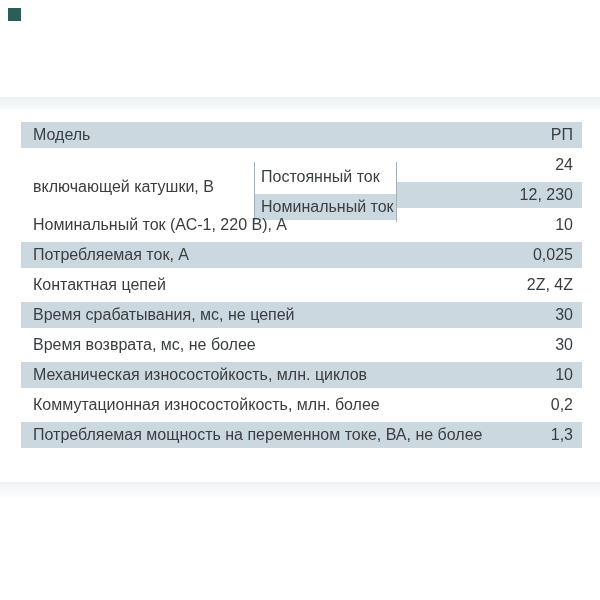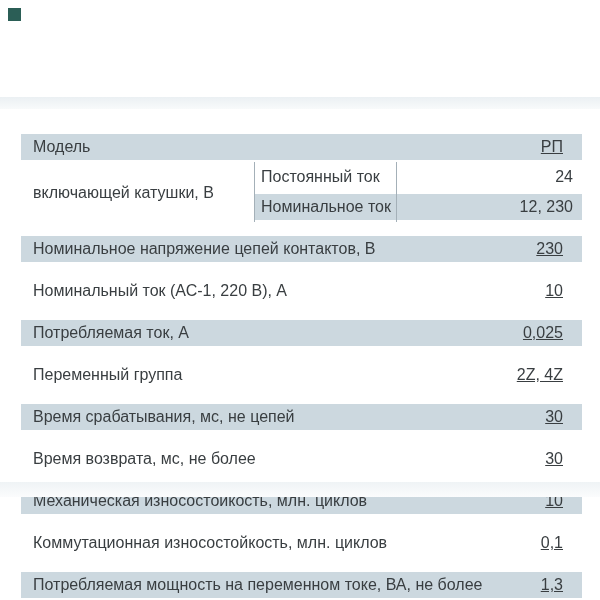--- a/index.html
+++ b/index.html
@@ -40,37 +40,35 @@
     position: absolute;
     left: 21px;
     top: 120px;
     width: 561px;
   }
   .row {
     display: flex;
     align-items: center;
     height: 30px;
     box-sizing: border-box;
-    margin-top: 12px;
   }
   .row.shaded {
     background: #ccd8df;
     border-top: 2px solid #ffffff;
     border-bottom: 2px solid #ffffff;
   }
   .row .label {
     flex: 1;
     padding-left: 12px;
     white-space: nowrap;
   }
   .row .value {
-    padding-right: 19px;
+    padding-right: 9px;
     text-align: right;
     white-space: nowrap;
-    text-decoration: underline;
   }
   
   .row-group {
     display: grid;
     grid-template-columns: 233px 143px 1fr;
     height: 60px;
   }
   .group-label {
     display: flex;
     flex-direction: column;
@@ -80,20 +78,21 @@
     white-space: nowrap;
   }
   .group-col {
     display: flex;
     flex-direction: column;
     box-sizing: border-box;
   }
   .group-mid {
     border-left: 1px solid #a4b0b8;
     border-right: 1px solid #a4b0b8;
+    margin-top: 12px;
   }
   .sub {
     height: 30px;
     box-sizing: border-box;
     display: flex;
     align-items: center;
     padding-left: 6px;
     white-space: nowrap;
   }
   .sub.shadedsub {
@@ -122,59 +121,55 @@
       <div class="label">Модель</div>
       <div class="value">РП</div>
     </div>
 
     <div class="row-group">
       <div class="group-label">
         <div>включающей катушки, В</div>
       </div>
       <div class="group-col group-mid">
         <div class="sub">Постоянный ток</div>
-        <div class="sub shadedsub">Номинальное ток</div>
+        <div class="sub shadedsub">Номинальный ток</div>
       </div>
       <div class="group-col group-val">
         <div class="sub">24</div>
         <div class="sub shadedsub">12, 230</div>
       </div>
     </div>
 
-    <div class="row shaded">
-      <div class="label">Номинальное напряжение цепей контактов, В</div>
-      <div class="value">230</div>
-    </div>
     <div class="row">
       <div class="label">Номинальный ток (АС-1, 220 В), А</div>
       <div class="value">10</div>
     </div>
     <div class="row shaded">
       <div class="label">Потребляемая ток, А</div>
       <div class="value">0,025</div>
     </div>
     <div class="row">
-      <div class="label">Переменный группа</div>
+      <div class="label">Контактная цепей</div>
       <div class="value">2Z, 4Z</div>
     </div>
     <div class="row shaded">
       <div class="label">Время срабатывания, мс, не цепей</div>
       <div class="value">30</div>
     </div>
     <div class="row">
       <div class="label">Время возврата, мс, не более</div>
       <div class="value">30</div>
     </div>
     <div class="row shaded">
       <div class="label">Механическая износостойкость, млн. циклов</div>
       <div class="value">10</div>
     </div>
     <div class="row">
-      <div class="label">Коммутационная износостойкость, млн. циклов</div>
-      <div class="value">0,1</div>
+      <div class="label">Коммутационная износостойкость, млн. более</div>
+      <div class="value">0,2</div>
     </div>
     <div class="row shaded">
       <div class="label">Потребляемая мощность на переменном токе, ВА, не более</div>
       <div class="value">1,3</div>
     </div>
 
   </div>
 
   <div class="band band-bottom"></div>
 

